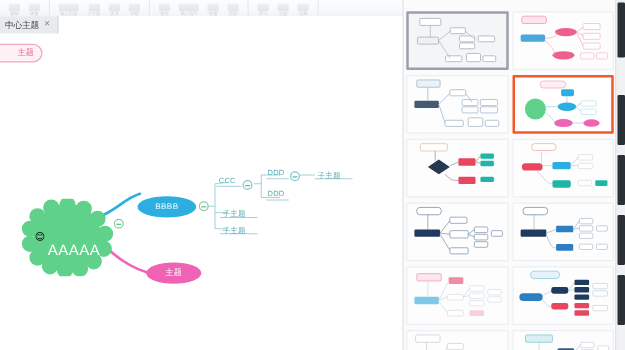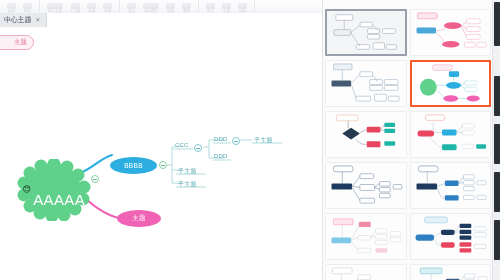--- a/index.html
+++ b/index.html
@@ -74,21 +74,21 @@
 
   
   .cloud-wrap{position:absolute;left:14px;top:132px;width:80px;height:62px;}
   .cloud-wrap svg{display:block;}
   .cloud-label{
     position:absolute;left:0;top:0;width:80px;height:62px;
     display:flex;align-items:center;justify-content:center;gap:2px;
     pointer-events:none;
   }
   .cloud-label .emo{font-size:8px;line-height:1;}
-  .cloud-label .txt{font-size:15px;color:#ffffff;letter-spacing:.4px;margin-top:19px;}
+  .cloud-label .txt{font-size:12px;color:#ffffff;letter-spacing:.4px;margin-top:19px;}
 
   
   .ell{
     position:absolute;display:flex;align-items:center;justify-content:center;
     border-radius:50%;
   }
   .ell span{font-size:6.5px;color:#fff;letter-spacing:.3px;}
   .ell-blue{left:110px;top:130px;width:47px;height:17px;background:#2cafe0;}
   .ell-pink{left:117px;top:183px;width:44px;height:17px;background:#f062b4;}
 

